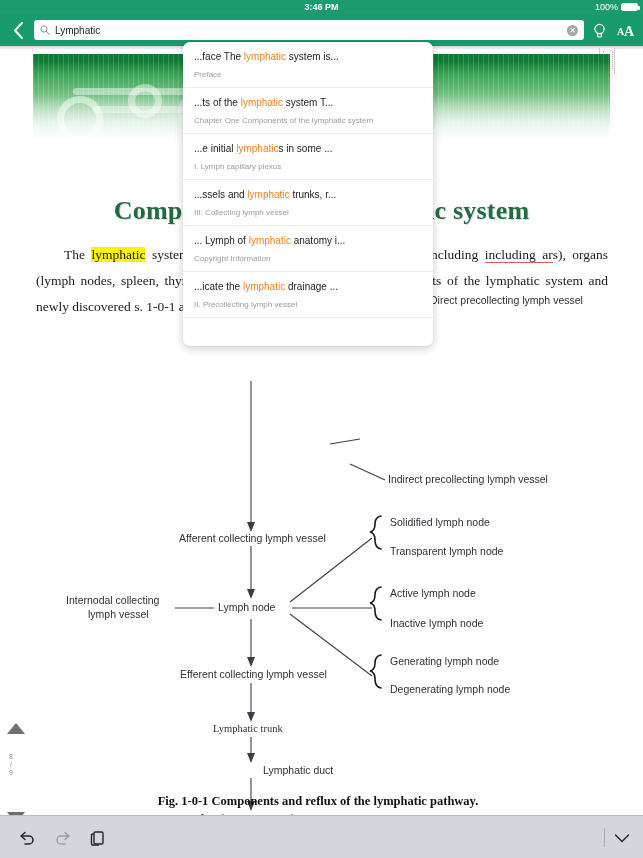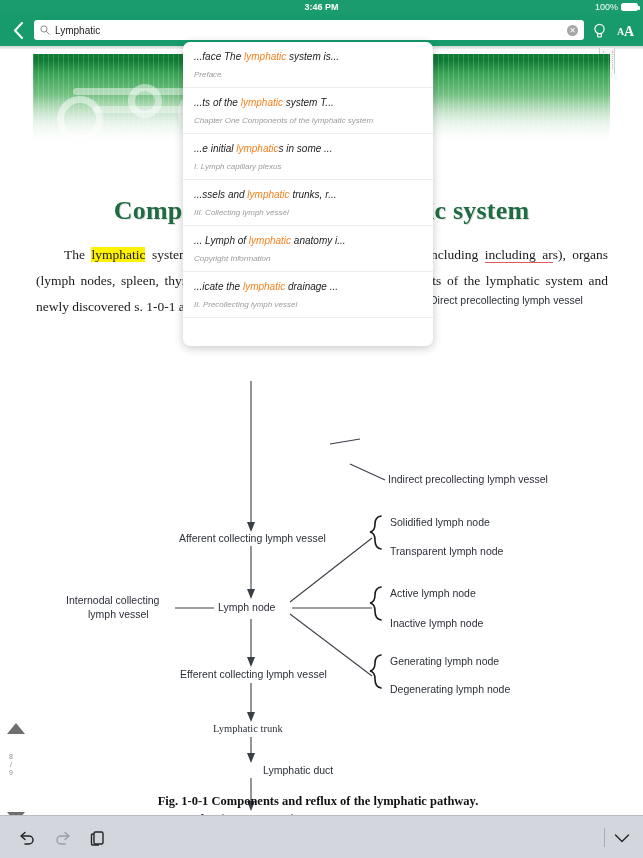--- a/index.html
+++ b/index.html
@@ -158,21 +158,21 @@
   .pagenum {
     position: absolute; left: 9px; top: 707px;
     font-size: 7px; color: #8a8a8a; line-height: 8px; text-align: center;
   }
 
   
   .dropdown {
     position: absolute; top: 42px; left: 183px; width: 250px; height: 304px;
     background: #ffffff; border-radius: 7px;
     box-shadow: 0 2px 10px rgba(0,0,0,.22);
-    overflow: hidden; z-index: 40; font-style: italic;
+    overflow: hidden; z-index: 40;
   }
   .dropdown .caret {
     position: absolute; top: -6px; left: 114px; width: 0; height: 0;
     border-left: 7px solid transparent; border-right: 7px solid transparent;
     border-bottom: 7px solid #ffffff;
   }
   .dd-item {
     padding: 8px 11px 7px 11px; border-bottom: 1px solid #ececec; cursor: pointer;
   }
   .dd-snippet { font-size: 10px; color: #222222; line-height: 14px; }

